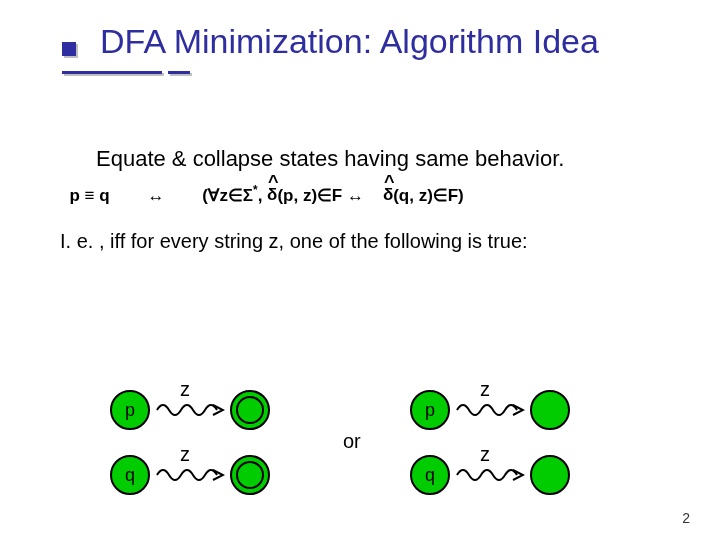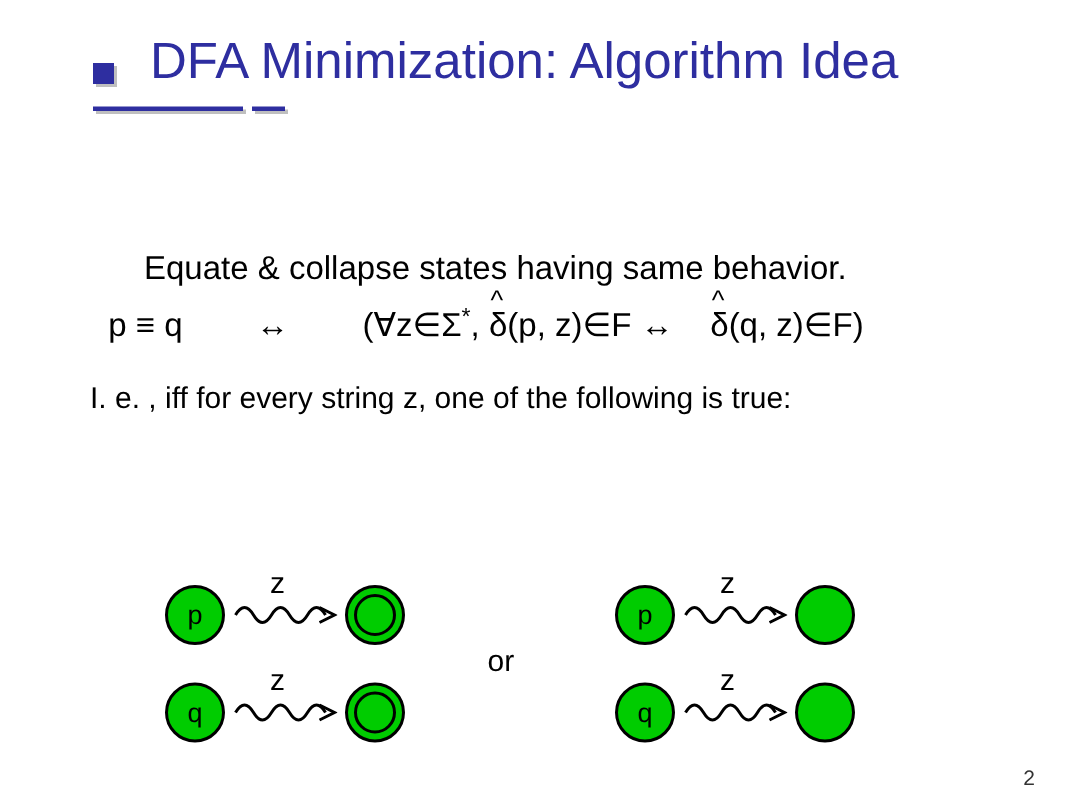--- a/index.html
+++ b/index.html
@@ -43,32 +43,33 @@
     top: 22px;
     font-size: 34px;
     color: #2e2ea0;
     font-family: "Verdana", sans-serif;
     font-weight: 400;
     letter-spacing: 0px;
   }
   .body {
     position: absolute;
     left: 60px;
-    top: 164px;
+    top: 144px;
     width: 615px;
     font-size: 22px;
     line-height: 1.35;
   }
   .body .para1 {
     text-indent: 36px;
   }
   .eqline {
     margin-top: 8px;
     font-family: Arial, sans-serif;
-    font-size: 22px;
+    font-size: 17px;
+    font-weight: bold;
   }
   .eqline .hat {
     position: relative;
     display: inline-block;
   }
   .eqline .hat::before {
     content: "^";
     position: absolute;
     left: 1px;
     top: -14px;
@@ -176,21 +177,21 @@
     <div class="state accept-alt" style="left:150px; top:0;"></div>
 
     <div class="state" style="left:30px; top:65px;">q</div>
     <svg class="squiggle" style="left:75px; top:75px;" width="70" height="20">
       <path d="M2 10 Q 8 0, 14 10 T 26 10 T 38 10 T 50 10 T 62 10" stroke="#000" stroke-width="2" fill="none"></path>
       <path d="M58 5 L68 10 L58 15" stroke="#000" stroke-width="2" fill="none"></path>
     </svg>
     <div class="zlabel" style="left:100px; top:53px;">z</div>
     <div class="state accept-alt" style="left:150px; top:65px;"></div>
 
-    <div class="orlabel" style="left:245px; top:40px;">or</div>
+    <div class="orlabel" style="left:263px; top:40px;">or</div>
 
     <div class="state" style="left:330px; top:0;">p</div>
     <svg class="squiggle" style="left:375px; top:10px;" width="70" height="20">
       <path d="M2 10 Q 8 0, 14 10 T 26 10 T 38 10 T 50 10 T 62 10" stroke="#000" stroke-width="2" fill="none"></path>
       <path d="M58 5 L68 10 L58 15" stroke="#000" stroke-width="2" fill="none"></path>
     </svg>
     <div class="zlabel" style="left:400px; top:-12px;">z</div>
     <div class="state" style="left:450px; top:0;"></div>
 
     <div class="state" style="left:330px; top:65px;">q</div>

